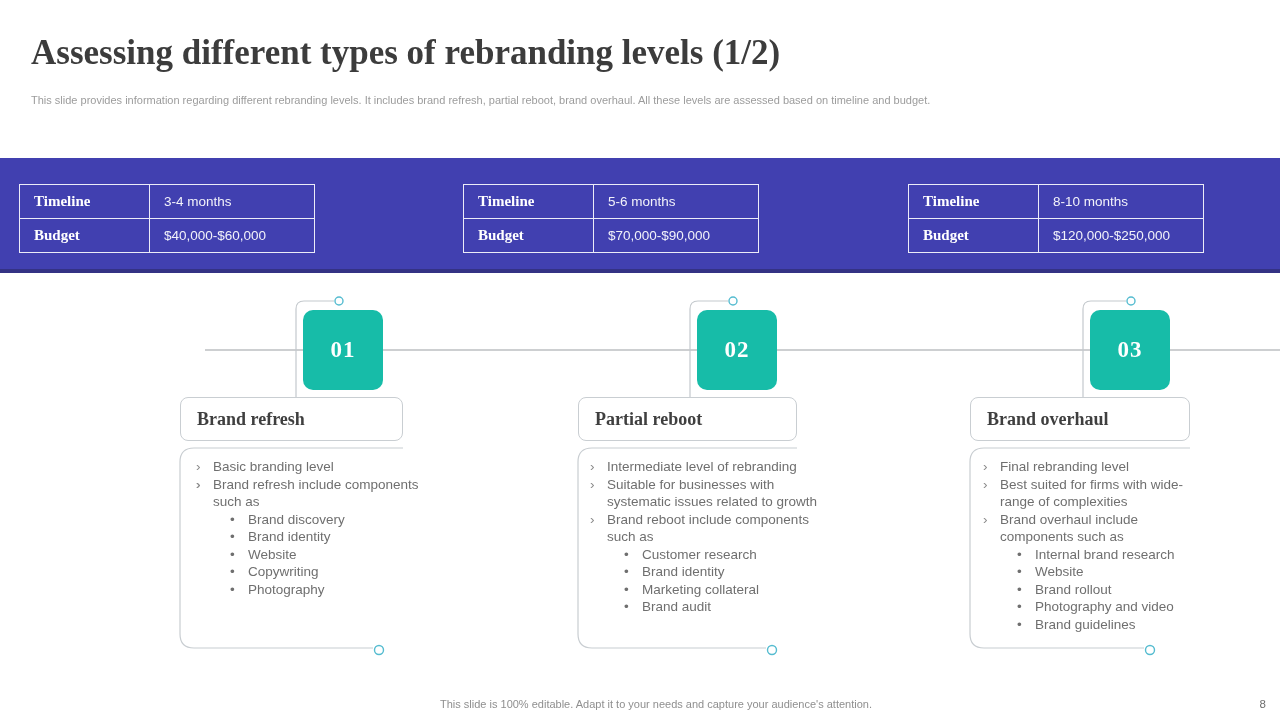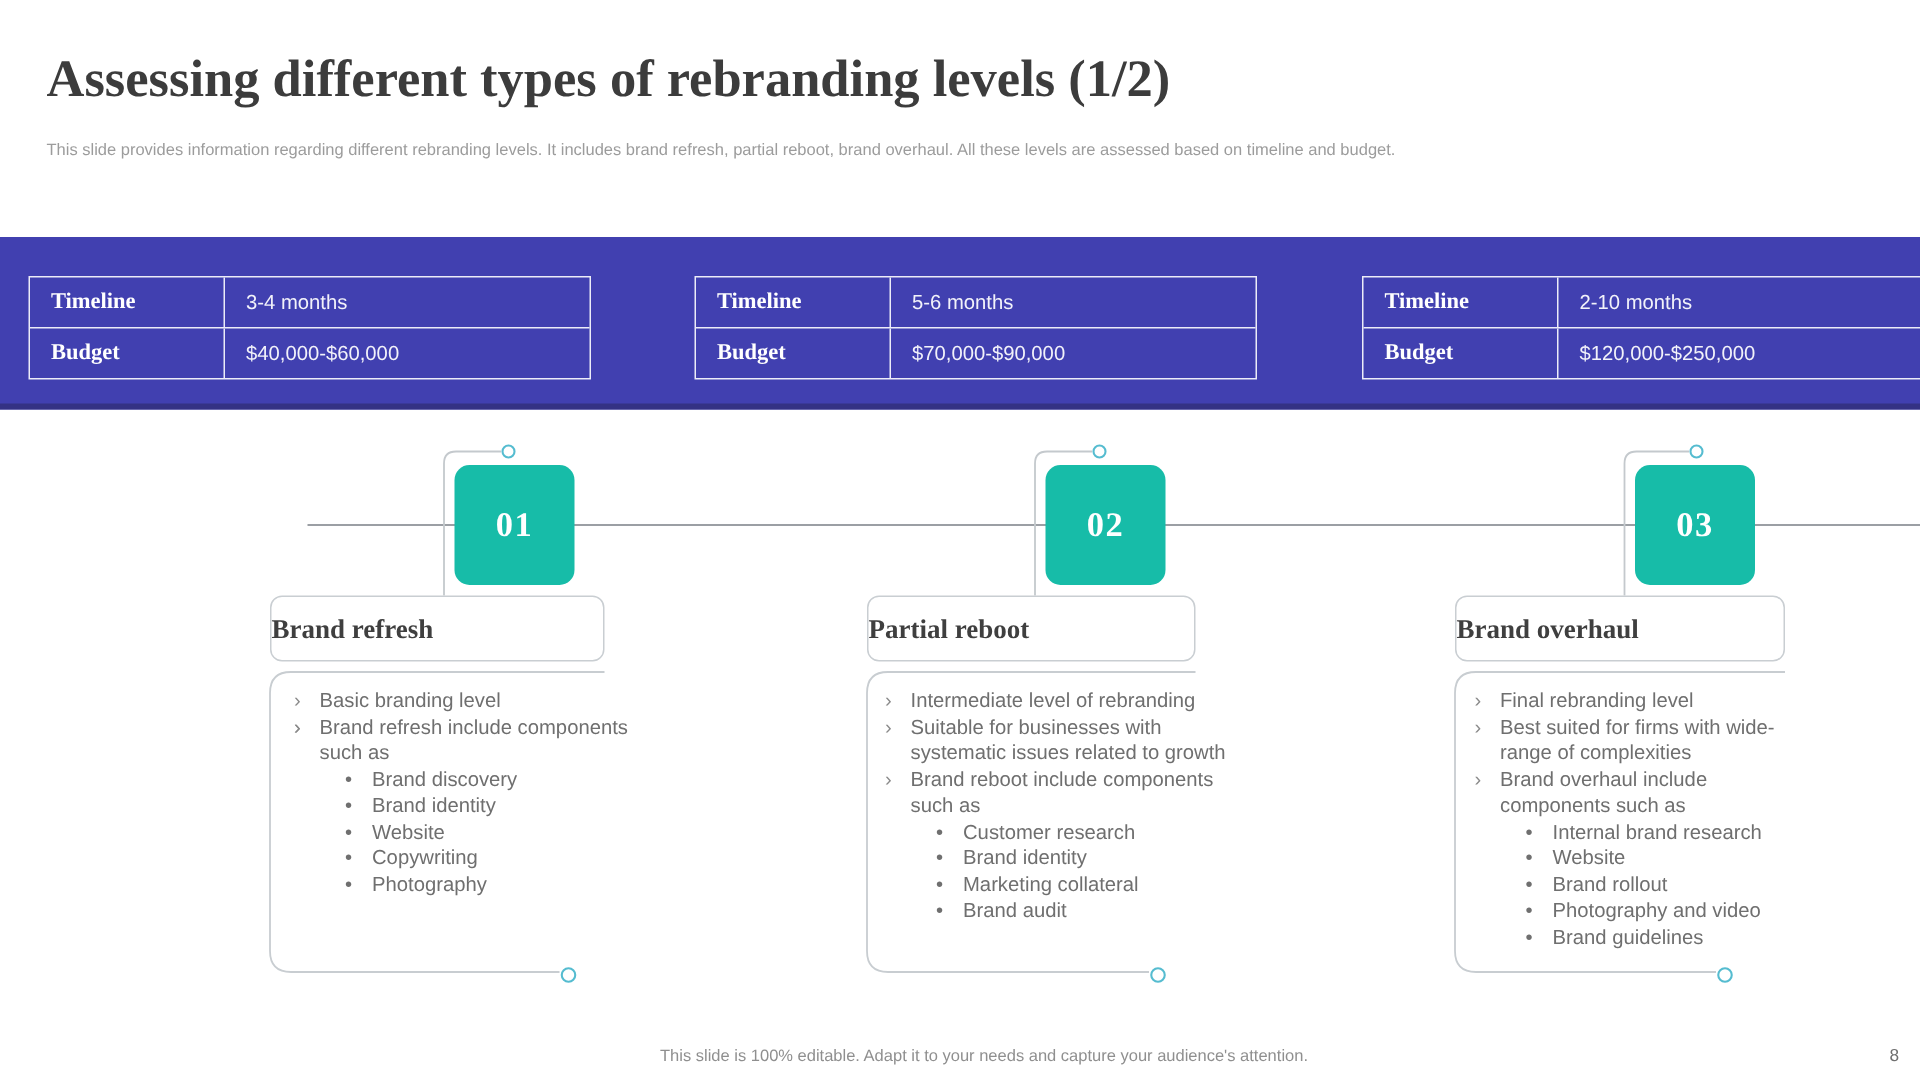--- a/index.html
+++ b/index.html
@@ -11,21 +11,21 @@
          font-family:"Liberation Serif",serif;font-weight:700;font-size:35px;
          color:#3c3c3c;letter-spacing:0px;}
   .subtitle{position:absolute;left:31px;top:94px;width:1150px;
             font-size:11px;color:#9c9c9c;}
 
   
   .band{position:absolute;left:0;top:158px;width:1280px;height:111px;
         background:#4140b0;border-bottom:4px solid #343284;}
 
   
-  .tbl{position:absolute;top:184px;width:375px;border:1px solid #ececf8;box-sizing:border-box;}
+  .tbl{position:absolute;top:184px;width:296px;border:1px solid #ececf8;box-sizing:border-box;}
   .trow{display:flex;height:33px;align-items:stretch;}
   .trow + .trow{border-top:1px solid #ececf8;}
   .tlabel{width:130px;border-right:1px solid #ececf8;display:flex;align-items:center;
           padding-left:14px;box-sizing:border-box;
           font-family:"Liberation Serif",serif;font-weight:700;font-size:15px;color:#ffffff;}
   .tvalue{flex:1;display:flex;align-items:center;padding-left:14px;
           font-size:13.5px;color:#f2f2fa;}
 
   
   .decor{position:absolute;left:0;top:0;width:1280px;height:720px;z-index:1;}
@@ -40,21 +40,21 @@
   
   .sq{position:absolute;top:310px;width:80px;height:80px;background:#17bca8;border-radius:10px;
       display:flex;align-items:center;justify-content:center;z-index:2;
       font-family:"Liberation Serif",serif;font-weight:700;font-size:23px;color:#ffffff;
       letter-spacing:1px;}
   .sq1{left:303px;} .sq2{left:697px;} .sq3{left:1090px;}
 
   
   .hbox{position:absolute;top:397px;height:44px;background:#ffffff;border:1px solid #c9ced2;
         border-radius:8px;box-sizing:border-box;display:flex;align-items:center;
-        z-index:2;
+        padding-left:16px;z-index:2;
         font-family:"Liberation Serif",serif;font-weight:700;font-size:18px;color:#3f3f3f;}
   .hb1{left:180px;width:223px;} .hb2{left:578px;width:219px;} .hb3{left:970px;width:220px;}
 
   
   .pts{position:absolute;top:458px;margin:0;padding:0;list-style:none;z-index:2;
        font-size:13.5px;color:#6f6f6f;line-height:17.5px;}
   .c1{left:188px;width:250px;} .c2{left:582px;width:243px;} .c3{left:975px;width:212px;}
   .pts li{position:relative;margin:0;}
   .pt{padding-left:25px;}
   .pt .m{position:absolute;left:8px;top:0;color:#8a8a8a;}
@@ -92,21 +92,21 @@
       <div class="tvalue">5-6 months</div>
     </div>
     <div class="trow">
       <div class="tlabel">Budget</div>
       <div class="tvalue">$70,000-$90,000</div>
     </div>
   </div>
   <div class="tbl" style="left:908px">
     <div class="trow">
       <div class="tlabel">Timeline</div>
-      <div class="tvalue">2-10 months</div>
+      <div class="tvalue">8-10 months</div>
     </div>
     <div class="trow">
       <div class="tlabel">Budget</div>
       <div class="tvalue">$120,000-$250,000</div>
     </div>
   </div>
 
   <svg class="decor" viewBox="0 0 1280 720">
     <line x1="205" y1="350" x2="1280" y2="350" stroke="#9b9fa4" stroke-width="1.2"></line>
 

